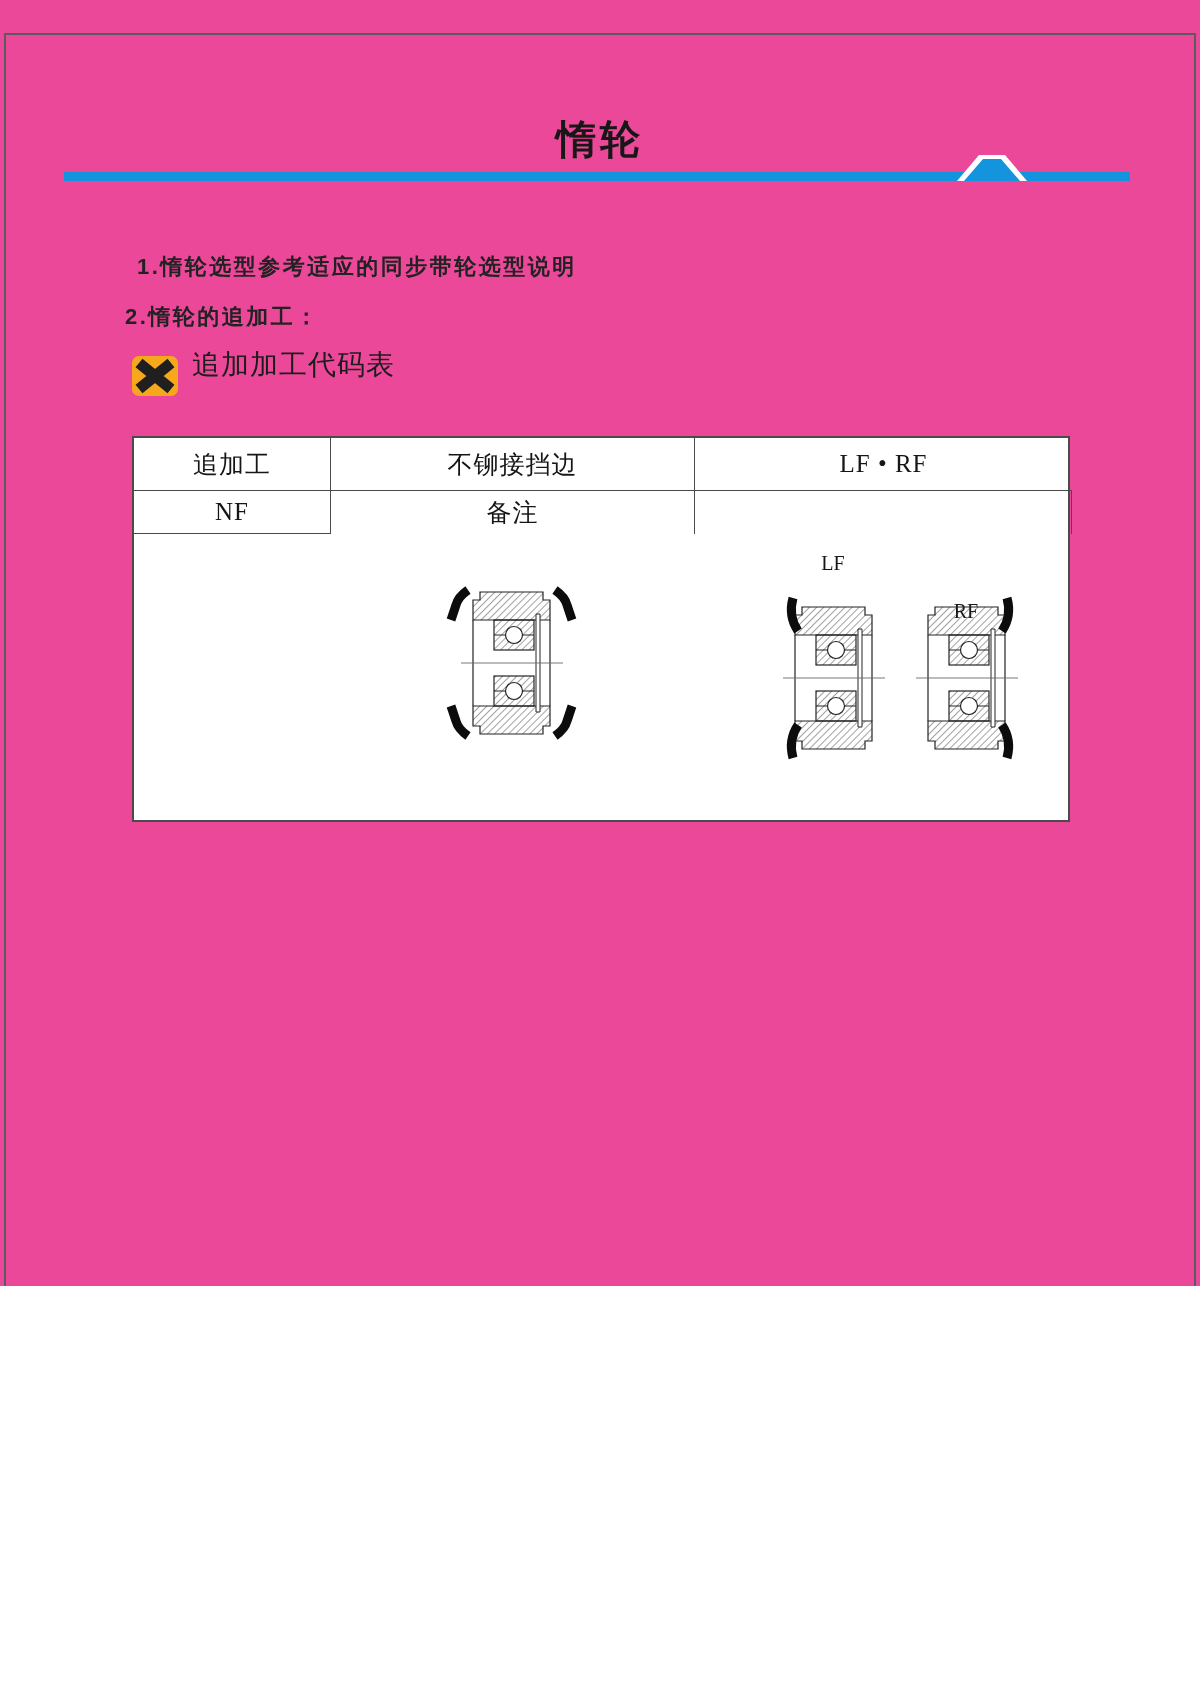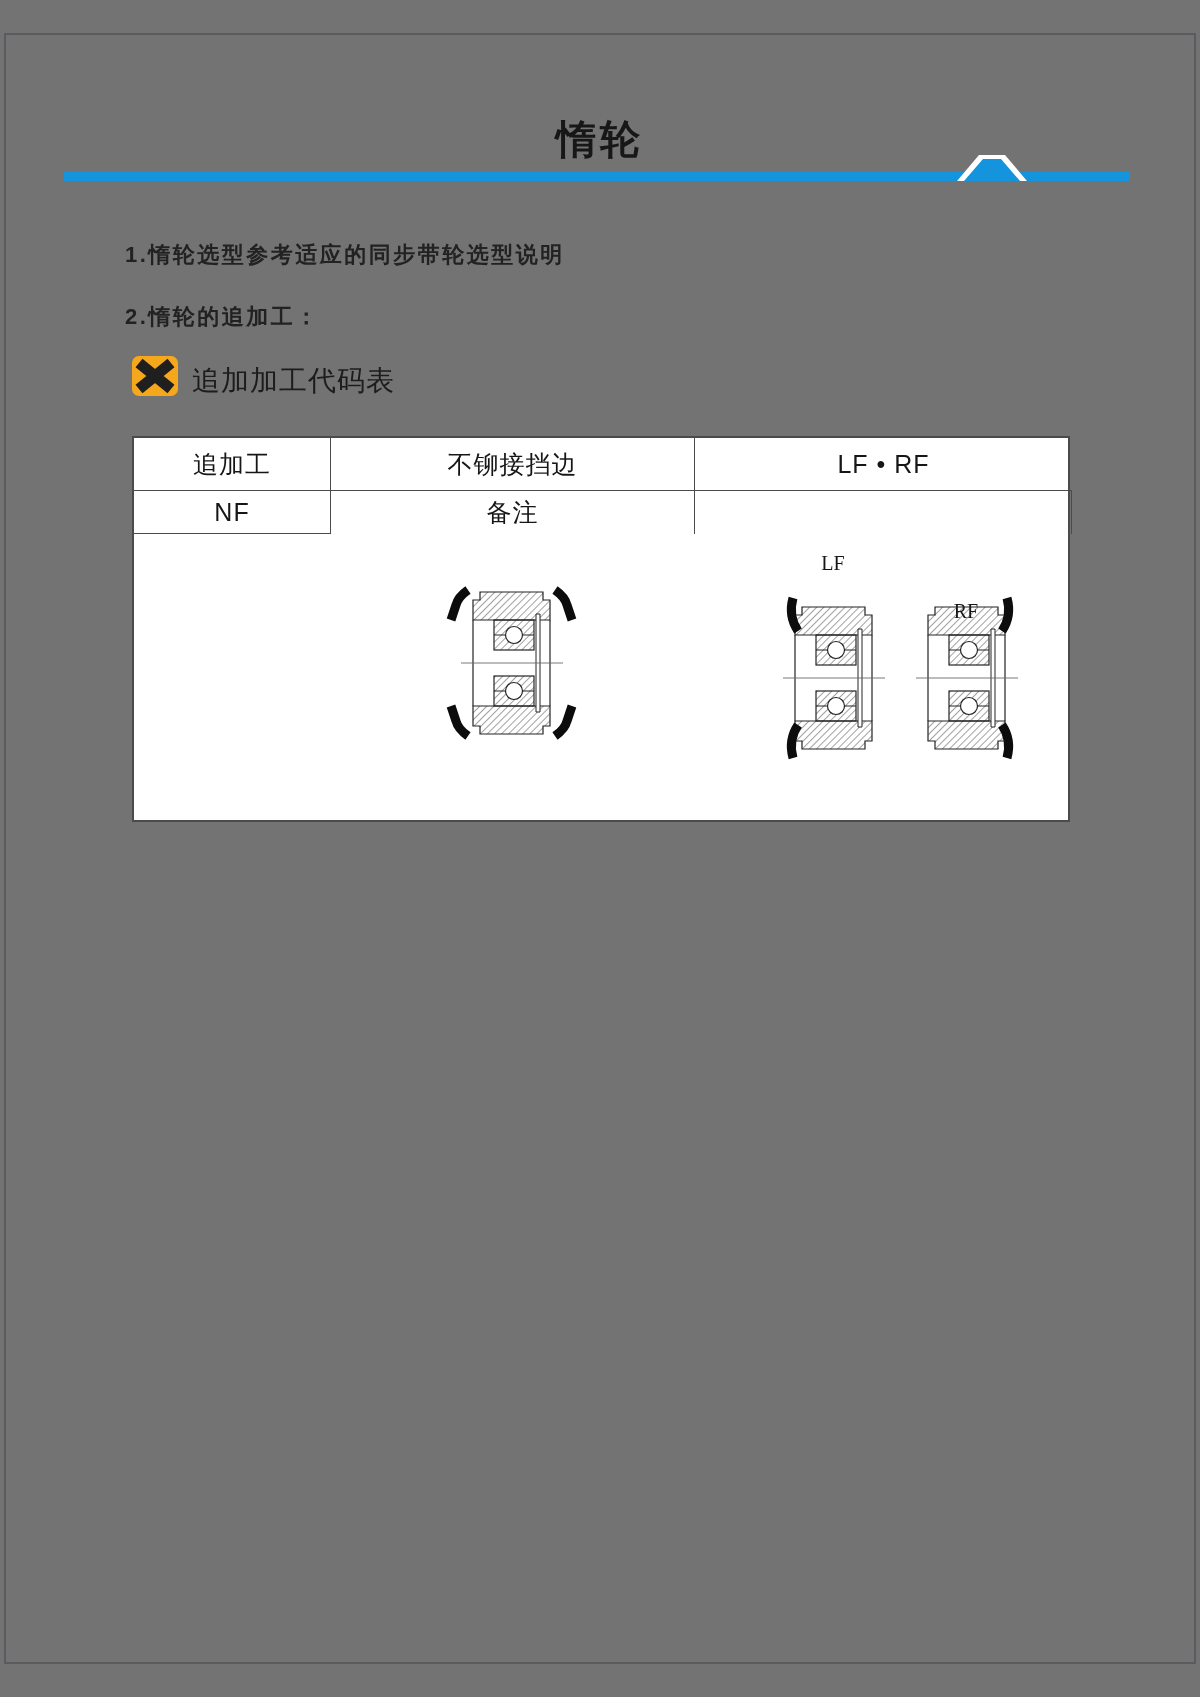--- a/index.html
+++ b/index.html
@@ -1,48 +1,48 @@
 <!DOCTYPE html>
 <html><head>
 <meta charset="utf-8">
 <style>
   html,body{margin:0;padding:0;background:#fff;}
   .page{
-    position:relative;width:1200px;height:1697px;background:#737373;
+    position:relative;width:1200px;height:1286px;background:#ec4899;
     font-family:"Liberation Sans",sans-serif;color:#1a1a1a;overflow:hidden;
   }
   .frame{
     position:absolute;left:4px;top:33px;width:1188px;height:1627px;
     border:2px solid #5a5b5e;pointer-events:none;
   }
   .page-title{
     position:absolute;left:0;top:112px;width:1200px;text-align:center;
     font-size:40px;font-weight:700;letter-spacing:4px;color:#171717;
   }
   .divider-svg{position:absolute;left:64px;top:153px;overflow:visible;}
   .note{
     position:absolute;left:125px;font-size:22px;font-weight:600;
     letter-spacing:2.5px;color:#222;white-space:nowrap;
   }
-  .note1{top:240px;}
+  .note1{top:252px;margin-left:12px;}
   .note2{top:302px;}
   .caption-icon{position:absolute;left:132px;top:356px;}
   .caption-label{
-    position:absolute;left:192px;top:362px;font-family:"Liberation Serif",serif;
+    position:absolute;left:192px;top:346px;font-family:"Liberation Serif",serif;
     font-size:28px;letter-spacing:1px;color:#1c1c1c;white-space:nowrap;
   }
   .proc-table{
     position:absolute;left:132px;top:436px;width:938px;height:386px;
     display:grid;grid-template-columns:197px 364px 377px;grid-template-rows:53px 43px 290px;
     border:2px solid #4b4b4b;box-sizing:border-box;background:#fff;
   }
   .cell{
     display:flex;align-items:center;justify-content:center;
     border-right:1.5px solid #4b4b4b;border-bottom:1.5px solid #4b4b4b;
-    font-family:Liberation Sans, sans-serif;font-size:25px;letter-spacing:1px;color:#161616;
+    font-family:Liberation Serif, serif;font-size:25px;letter-spacing:1px;color:#161616;
   }
   .cell.last-col{border-right:none;}
   .cell.last-row{border-bottom:none;}
   .code-text{font-size:25px;letter-spacing:1px;}
   .diag{position:absolute;overflow:visible;}
   .diag-label{
     position:absolute;width:60px;text-align:center;top:552px;
     font-family:"Liberation Serif",serif;font-size:20px;color:#161616;
   }
   .lf-label{left:803px;}

